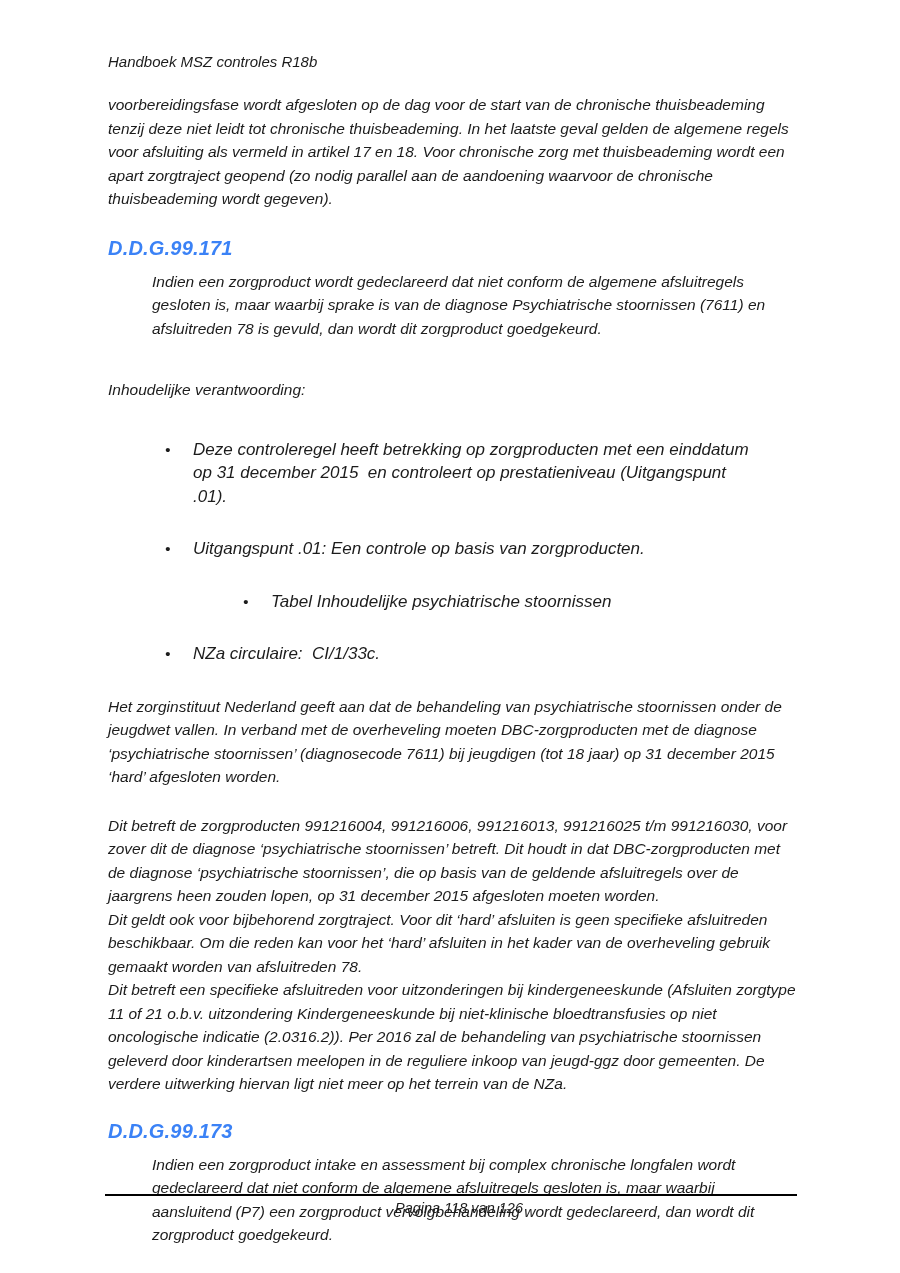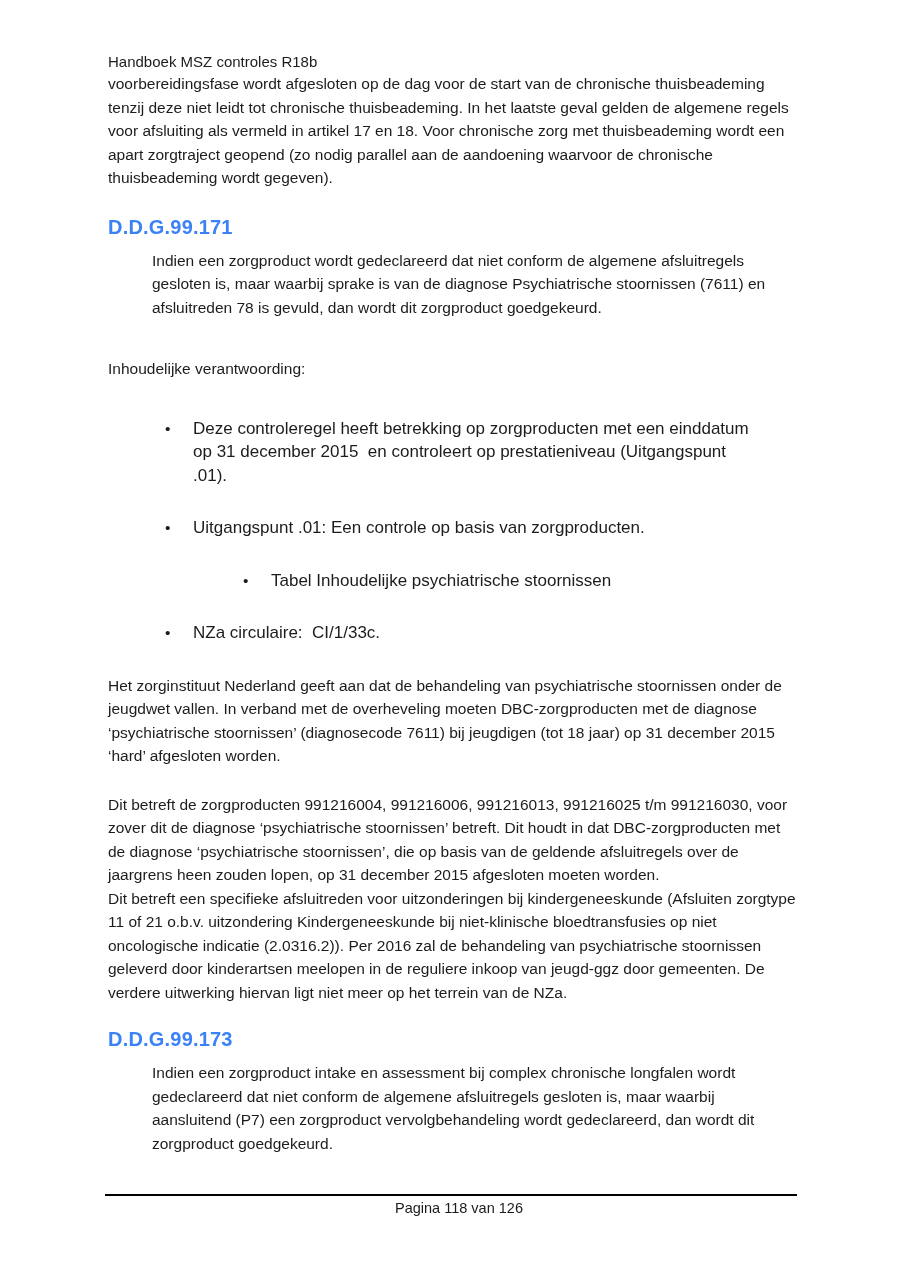--- a/index.html
+++ b/index.html
@@ -12,40 +12,41 @@
     height: 1273px;
     position: relative;
     font-family: "Liberation Sans", "DejaVu Sans", sans-serif;
     color: #1c1c1c;
     overflow: hidden;
   }
   .page {
     position: relative;
     width: 712px;
     height: 1273px;
+    font-style: italic;
   }
   .content {
     position: absolute;
     top: 0;
     left: 108px;
     width: 690px;
   }
   .doc-header {
     margin-top: 52px;
     font-size: 15px;
     line-height: 20px;
     white-space: pre-wrap;
   }
   .para {
     font-size: 15.5px;
     line-height: 23.5px;
     white-space: pre-wrap;
     text-align: left;
   }
-  .intro { }
+  .intro { margin-top: 21px; }
   .h1 {
     font-size: 20px;
     font-weight: bold;
     color: #3b82f6;
     letter-spacing: 0.2px;
   }
   .h171 { margin-top: 26px; }
   .h173 { margin-top: 24px; }
   .after-heading { margin-top: 10px; margin-left: 44px; }
   .verantwoording { margin-top: 38px; }
@@ -134,20 +135,21 @@
       </div>
 
     </div>
 
     <div class="psych-block">
       <div class="para">Het zorginstituut Nederland geeft aan dat de behandeling van psychiatrische stoornissen onder de jeugdwet vallen. In verband met de overheveling moeten DBC-zorgproducten met de diagnose ‘psychiatrische stoornissen’ (diagnosecode 7611) bij jeugdigen (tot 18 jaar) op 31 december 2015 ‘hard’ afgesloten worden.</div>
     </div>
 
     <div class="zorg-block">
       <div class="para">Dit betreft de zorgproducten 991216004, 991216006, 991216013, 991216025 t/m 991216030, voor zover dit de diagnose ‘psychiatrische stoornissen’ betreft. Dit houdt in dat DBC-zorgproducten met de diagnose ‘psychiatrische stoornissen’, die op basis van de geldende afsluitregels over de jaargrens heen zouden lopen, op 31 december 2015 afgesloten moeten worden.</div>
+      <div class="para">Dit geldt ook voor bijbehorend zorgtraject. Voor dit ‘hard’ afsluiten is geen specifieke afsluitreden beschikbaar. Om die reden kan voor het ‘hard’ afsluiten in het kader van de overheveling gebruik gemaakt worden van afsluitreden 78.</div>
       <div class="para">Dit betreft een specifieke afsluitreden voor uitzonderingen bij kindergeneeskunde (Afsluiten zorgtype 11 of 21 o.b.v. uitzondering Kindergeneeskunde bij niet-klinische bloedtransfusies op niet oncologische indicatie (2.0316.2)). Per 2016 zal de behandeling van psychiatrische stoornissen geleverd door kinderartsen meelopen in de reguliere inkoop van jeugd-ggz door gemeenten. De verdere uitwerking hiervan ligt niet meer op het terrein van de NZa.</div>
     </div>
 
     <div class="h1 h173">D.D.G.99.173</div>
 
     <div class="para after-heading">Indien een zorgproduct intake en assessment bij complex chronische longfalen wordt gedeclareerd dat niet conform de algemene afsluitregels gesloten is, maar waarbij aansluitend (P7) een zorgproduct vervolgbehandeling wordt gedeclareerd, dan wordt dit zorgproduct goedgekeurd.</div>
 
   </div>
 
   <div class="footer-rule"></div>

